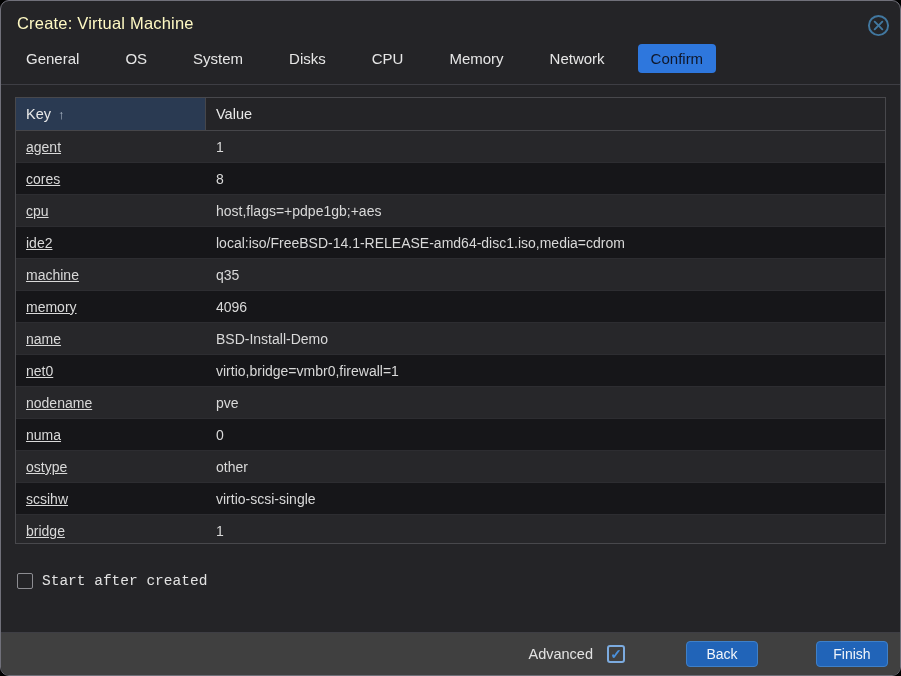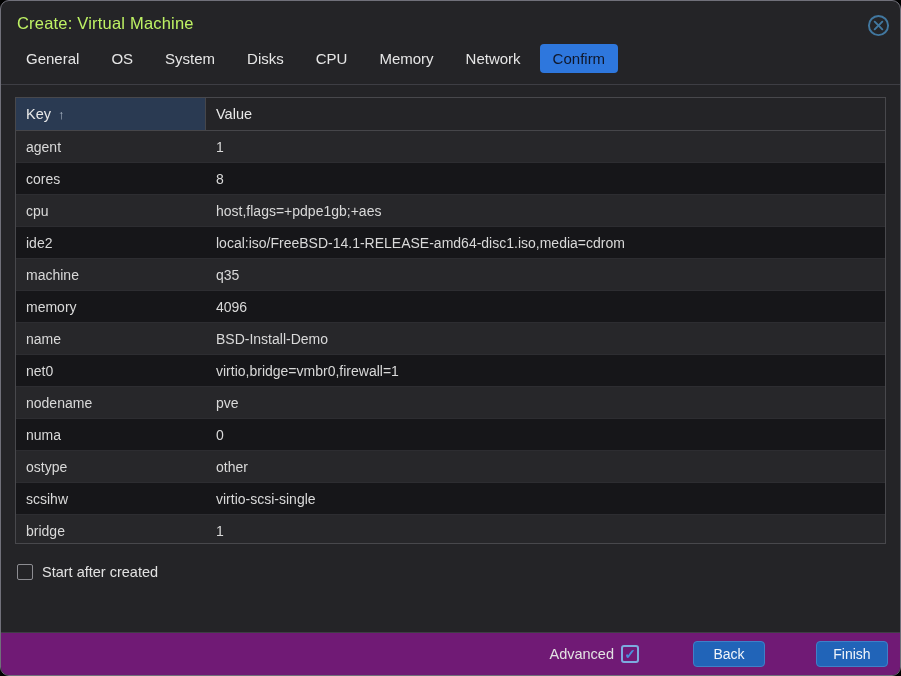--- a/index.html
+++ b/index.html
@@ -1,51 +1,51 @@
 <!DOCTYPE html>
 <html><head>
 <meta charset="utf-8">
 <style>
   html,body{margin:0;padding:0;background:#000;}
   body{width:901px;height:676px;position:relative;font-family:"Liberation Sans",sans-serif;-webkit-font-smoothing:antialiased;}
   .dialog{position:absolute;inset:0;box-sizing:border-box;background:#242427;border:1px solid #70707a;border-radius:9px;overflow:hidden;}
 
   
   .titlebar{position:relative;padding:13px 16px 6px 16px;}
-  .title{color:#bef264;font-size:16.5px;letter-spacing:.2px;}
+  .title{color:#fef9c3;font-size:16.5px;letter-spacing:.2px;}
   .close-btn{position:absolute;top:12px;right:10px;width:24px;height:24px;cursor:pointer;display:flex;align-items:center;justify-content:center;}
 
   
-  .tabbar{display:flex;align-items:center;gap:6px;padding:5px 14px 11px 12px;}
+  .tabbar{display:flex;align-items:center;gap:20px;padding:5px 14px 11px 12px;}
   .tab{padding:6px 13px;font-size:15px;color:#e6e6e6;border-radius:4px;cursor:pointer;white-space:nowrap;}
   .tab.active{background:#2e77dd;color:#0f172a;}
   .hsep{border-top:1px solid #3e3e44;}
 
   
   .body{padding:12px 14px 0 14px;}
   .table-panel{box-sizing:border-box;border:1px solid #48484c;height:447px;display:flex;flex-direction:column;background:#232326;}
   .thead{display:flex;height:32px;flex:0 0 32px;background:#242427;border-bottom:1px solid #46464a;font-size:14.5px;color:#e8e8e8;}
   .th-key{box-sizing:border-box;width:190px;flex:0 0 190px;background:#2a3a52;display:flex;align-items:center;padding-left:10px;border-right:1px solid #46464a;cursor:pointer;}
   .sort-arrow{margin-left:7px;color:#aeb9c9;font-size:13px;}
   .th-value{flex:1;display:flex;align-items:center;padding-left:10px;cursor:pointer;}
   .tbody{display:flex;flex-direction:column;flex:1;overflow:hidden;}
   .trow{display:flex;height:31px;flex:0 0 31px;align-items:center;font-size:14px;color:#d9d9d9;border-bottom:1px solid #2d2d31;cursor:default;}
   .trow.light{background:#27272a;}
   .trow.dark{background:#161619;}
-  .td-key{box-sizing:border-box;width:190px;flex:0 0 190px;padding-left:10px;overflow:hidden;white-space:nowrap;}
+  .td-key{box-sizing:border-box;width:190px;flex:0 0 190px;padding-left:10px;overflow:hidden;white-space:nowrap;text-decoration:underline;}
   .td-value{flex:1;padding-left:10px;overflow:hidden;white-space:nowrap;}
   .tfill{flex:1;background:#232326;}
 
   
-  .startrow{display:flex;align-items:center;gap:9px;margin:16px 2px 0 2px;height:24px;}
+  .startrow{display:flex;align-items:center;gap:9px;margin:25px 2px 0 2px;height:24px;font-family:Liberation Mono, monospace;}
   .cb{box-sizing:border-box;width:16px;height:16px;border:1px solid #8d8d92;border-radius:2px;background:transparent;cursor:pointer;}
   .label{color:#e2e2e2;font-size:14.5px;}
 
   
-  .footer{position:absolute;left:0;right:0;bottom:0;height:42px;border-top:1px solid #3e3e44;background:#701a75;display:flex;align-items:center;justify-content:flex-end;gap:7px;padding:0 12px 0 0;}
+  .footer{position:absolute;left:0;right:0;bottom:0;height:42px;border-top:1px solid #3e3e44;background:#404040;display:flex;align-items:center;justify-content:flex-end;gap:14px;padding:0 12px 0 0;}
   .adv-cb{box-sizing:border-box;width:18px;height:18px;border:2px solid #7cabdf;border-radius:3px;display:flex;align-items:center;justify-content:center;color:#4a90dc;font-size:14px;font-weight:bold;cursor:pointer;margin-right:3px;}
   .btn{box-sizing:border-box;min-width:72px;padding:4px 14px;text-align:center;background:#2164b8;border:1px solid #3f80c8;border-radius:4px;color:#f2f5fa;font-size:14px;cursor:pointer;margin-left:44px;}
 </style>
 </head>
 <body>
 
 <div class="dialog">
 
   <div class="titlebar">
     <span class="title">Create: Virtual Machine</span>

